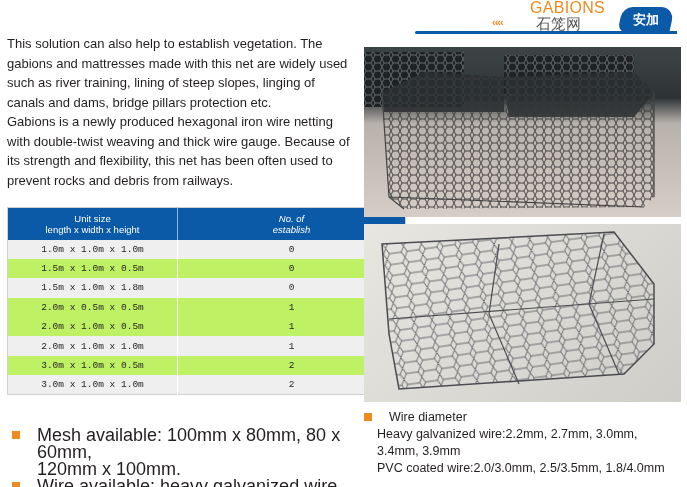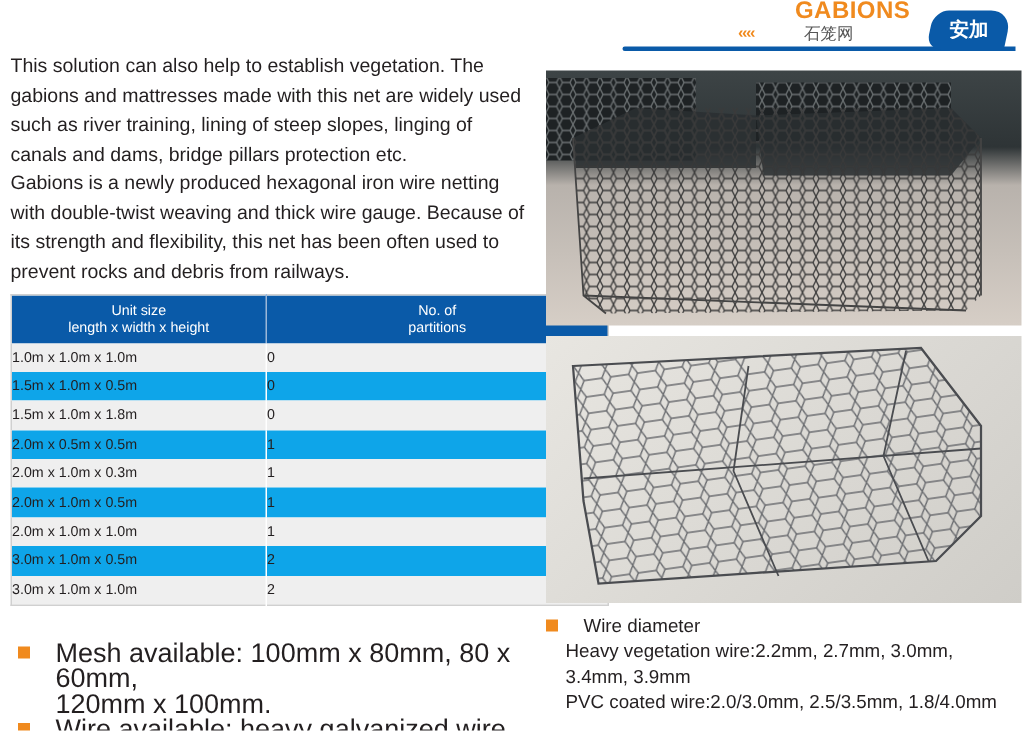--- a/index.html
+++ b/index.html
@@ -2,38 +2,38 @@
 <html><head>
 <meta charset="utf-8">
 <style>
   * { margin: 0; padding: 0; box-sizing: border-box; }
   html, body { width: 687px; height: 487px; background: #ffffff; overflow: hidden; }
   body { position: relative; font-family: "Liberation Sans", sans-serif; color: #231f20; }
 
   
   .header { position: absolute; left: 0; top: 0; width: 687px; height: 36px; }
   .header-line { position: absolute; left: 415px; top: 31px; width: 262px; height: 3px; background: #0a5aa8; border-radius: 2px 0 0 2px; }
-  .header-title { position: absolute; left: 530px; top: -1px; font-size: 16px; font-weight: bold; color: #f08a1e; letter-spacing: 0.3px; }
+  .header-title { position: absolute; left: 530px; top: -1px; font-size: 16px; font-weight: normal; color: #f08a1e; letter-spacing: 0.3px; }
   .header-arrows { position: absolute; left: 492px; top: 16px; font-size: 11px; font-weight: bold; color: #f08a1e; letter-spacing: -1px; }
-  .header-sub { position: absolute; left: 536px; top: 15px; font-size: 11px; color: #555; }
+  .header-sub { position: absolute; left: 536px; top: 15px; font-size: 15px; color: #555; }
   .header-badge { position: absolute; left: 620px; top: 7px; width: 52px; height: 26px; background: #0a5aa8; border-radius: 10px 14px 2px 10px; transform: skewX(-12deg); }
   .header-badge span { display: block; transform: skewX(12deg); color: #fff; font-weight: bold; font-size: 13px; text-align: center; line-height: 26px; }
 
   
   .intro { position: absolute; left: 7px; top: 34px; width: 345px; font-size: 13px; line-height: 19.5px; color: #231f20; }
   .intro p { margin: 0; }
 
   
-  .spec-table { position: absolute; left: 7px; top: 196px; width: 399px; border-collapse: collapse; font-size: 9.5px; border: 1px solid #d0d0d0; padding-left: 12px; }
+  .spec-table { position: absolute; left: 7px; top: 207px; width: 399px; border-collapse: collapse; font-size: 9.5px; border: 1px solid #d0d0d0; padding-left: 12px; }
   .spec-table th { background: #0a5aa8; color: #fff; font-weight: normal; height: 32px; line-height: 11px; text-align: center; border-right: 1px solid #9bb7d8; }
-  .spec-table th:last-child { border-right: none; }
-  .spec-table td { height: 19.4px; text-align: left; color: #231f20; border-right: 1px solid #ffffff; }
+  .spec-table th:last-child { border-right: none; font-style: italic; }
+  .spec-table td { height: 19.4px; text-align: center; color: #231f20; border-right: 1px solid #ffffff; font-family: Liberation Mono, monospace; }
   .spec-table td:last-child { border-right: none; }
   .spec-table tr.odd td { background: #efefef; }
-  .spec-table tr.even td { background: #0ea5e9; }
+  .spec-table tr.even td { background: #bef264; }
   .spec-table th.col1, .spec-table td.col1 { width: 170px; }
 
   
   .bullets-left { position: absolute; left: 12px; top: 427px; width: 345px; font-size: 18px; line-height: 17px; color: #231f20; }
   .bullet { position: relative; padding-left: 25px; }
   .bullet-sq { position: absolute; left: 0; top: 4px; width: 8px; height: 8px; background: #f08a1e; }
 
   
   .photo { position: absolute; overflow: hidden; }
   .photo1 { left: 364px; top: 47px; width: 317px; height: 170px; background: linear-gradient(#3d4446 0%, #2e3436 30%, #b8b2ac 45%, #d6cec6 100%); }
@@ -64,43 +64,39 @@
 
 <table class="spec-table">
   <thead>
     <tr>
       <th class="col1">
         <span>Unit size</span><br>
         <span>length x width x height</span>
       </th>
       <th>
         <span>No. of</span><br>
-        <span>partitions</span>
+        <span>establish</span>
       </th>
     </tr>
   </thead>
   <tbody>
     <tr class="odd">
         <td class="col1">1.0m x 1.0m x 1.0m</td>
         <td>0</td>
       </tr>
     <tr class="even">
         <td class="col1">1.5m x 1.0m x 0.5m</td>
         <td>0</td>
       </tr>
     <tr class="odd">
         <td class="col1">1.5m x 1.0m x 1.8m</td>
         <td>0</td>
       </tr>
     <tr class="even">
         <td class="col1">2.0m x 0.5m x 0.5m</td>
-        <td>1</td>
-      </tr>
-    <tr class="odd">
-        <td class="col1">2.0m x 1.0m x 0.3m</td>
         <td>1</td>
       </tr>
     <tr class="even">
         <td class="col1">2.0m x 1.0m x 0.5m</td>
         <td>1</td>
       </tr>
     <tr class="odd">
         <td class="col1">2.0m x 1.0m x 1.0m</td>
         <td>1</td>
       </tr>
@@ -164,19 +160,19 @@
     <path d="M240 10 L225 80 L255 150" stroke="#4a4c50" stroke-width="1.2" fill="none"></path>
   </svg>
 </div>
 
 <div class="bullets-right">
   <div class="bullet">
     <span class="bullet-sq"></span>
     <span>Wire diameter</span>
   </div>
   <div class="indent">
-    <span>Heavy vegetation wire:2.2mm, 2.7mm, 3.0mm,</span><br>
+    <span>Heavy galvanized wire:2.2mm, 2.7mm, 3.0mm,</span><br>
     <span>3.4mm, 3.9mm</span>
   </div>
   <div class="indent">
     <span>PVC coated wire:2.0/3.0mm, 2.5/3.5mm, 1.8/4.0mm</span>
   </div>
 </div>
 
 </body></html>

